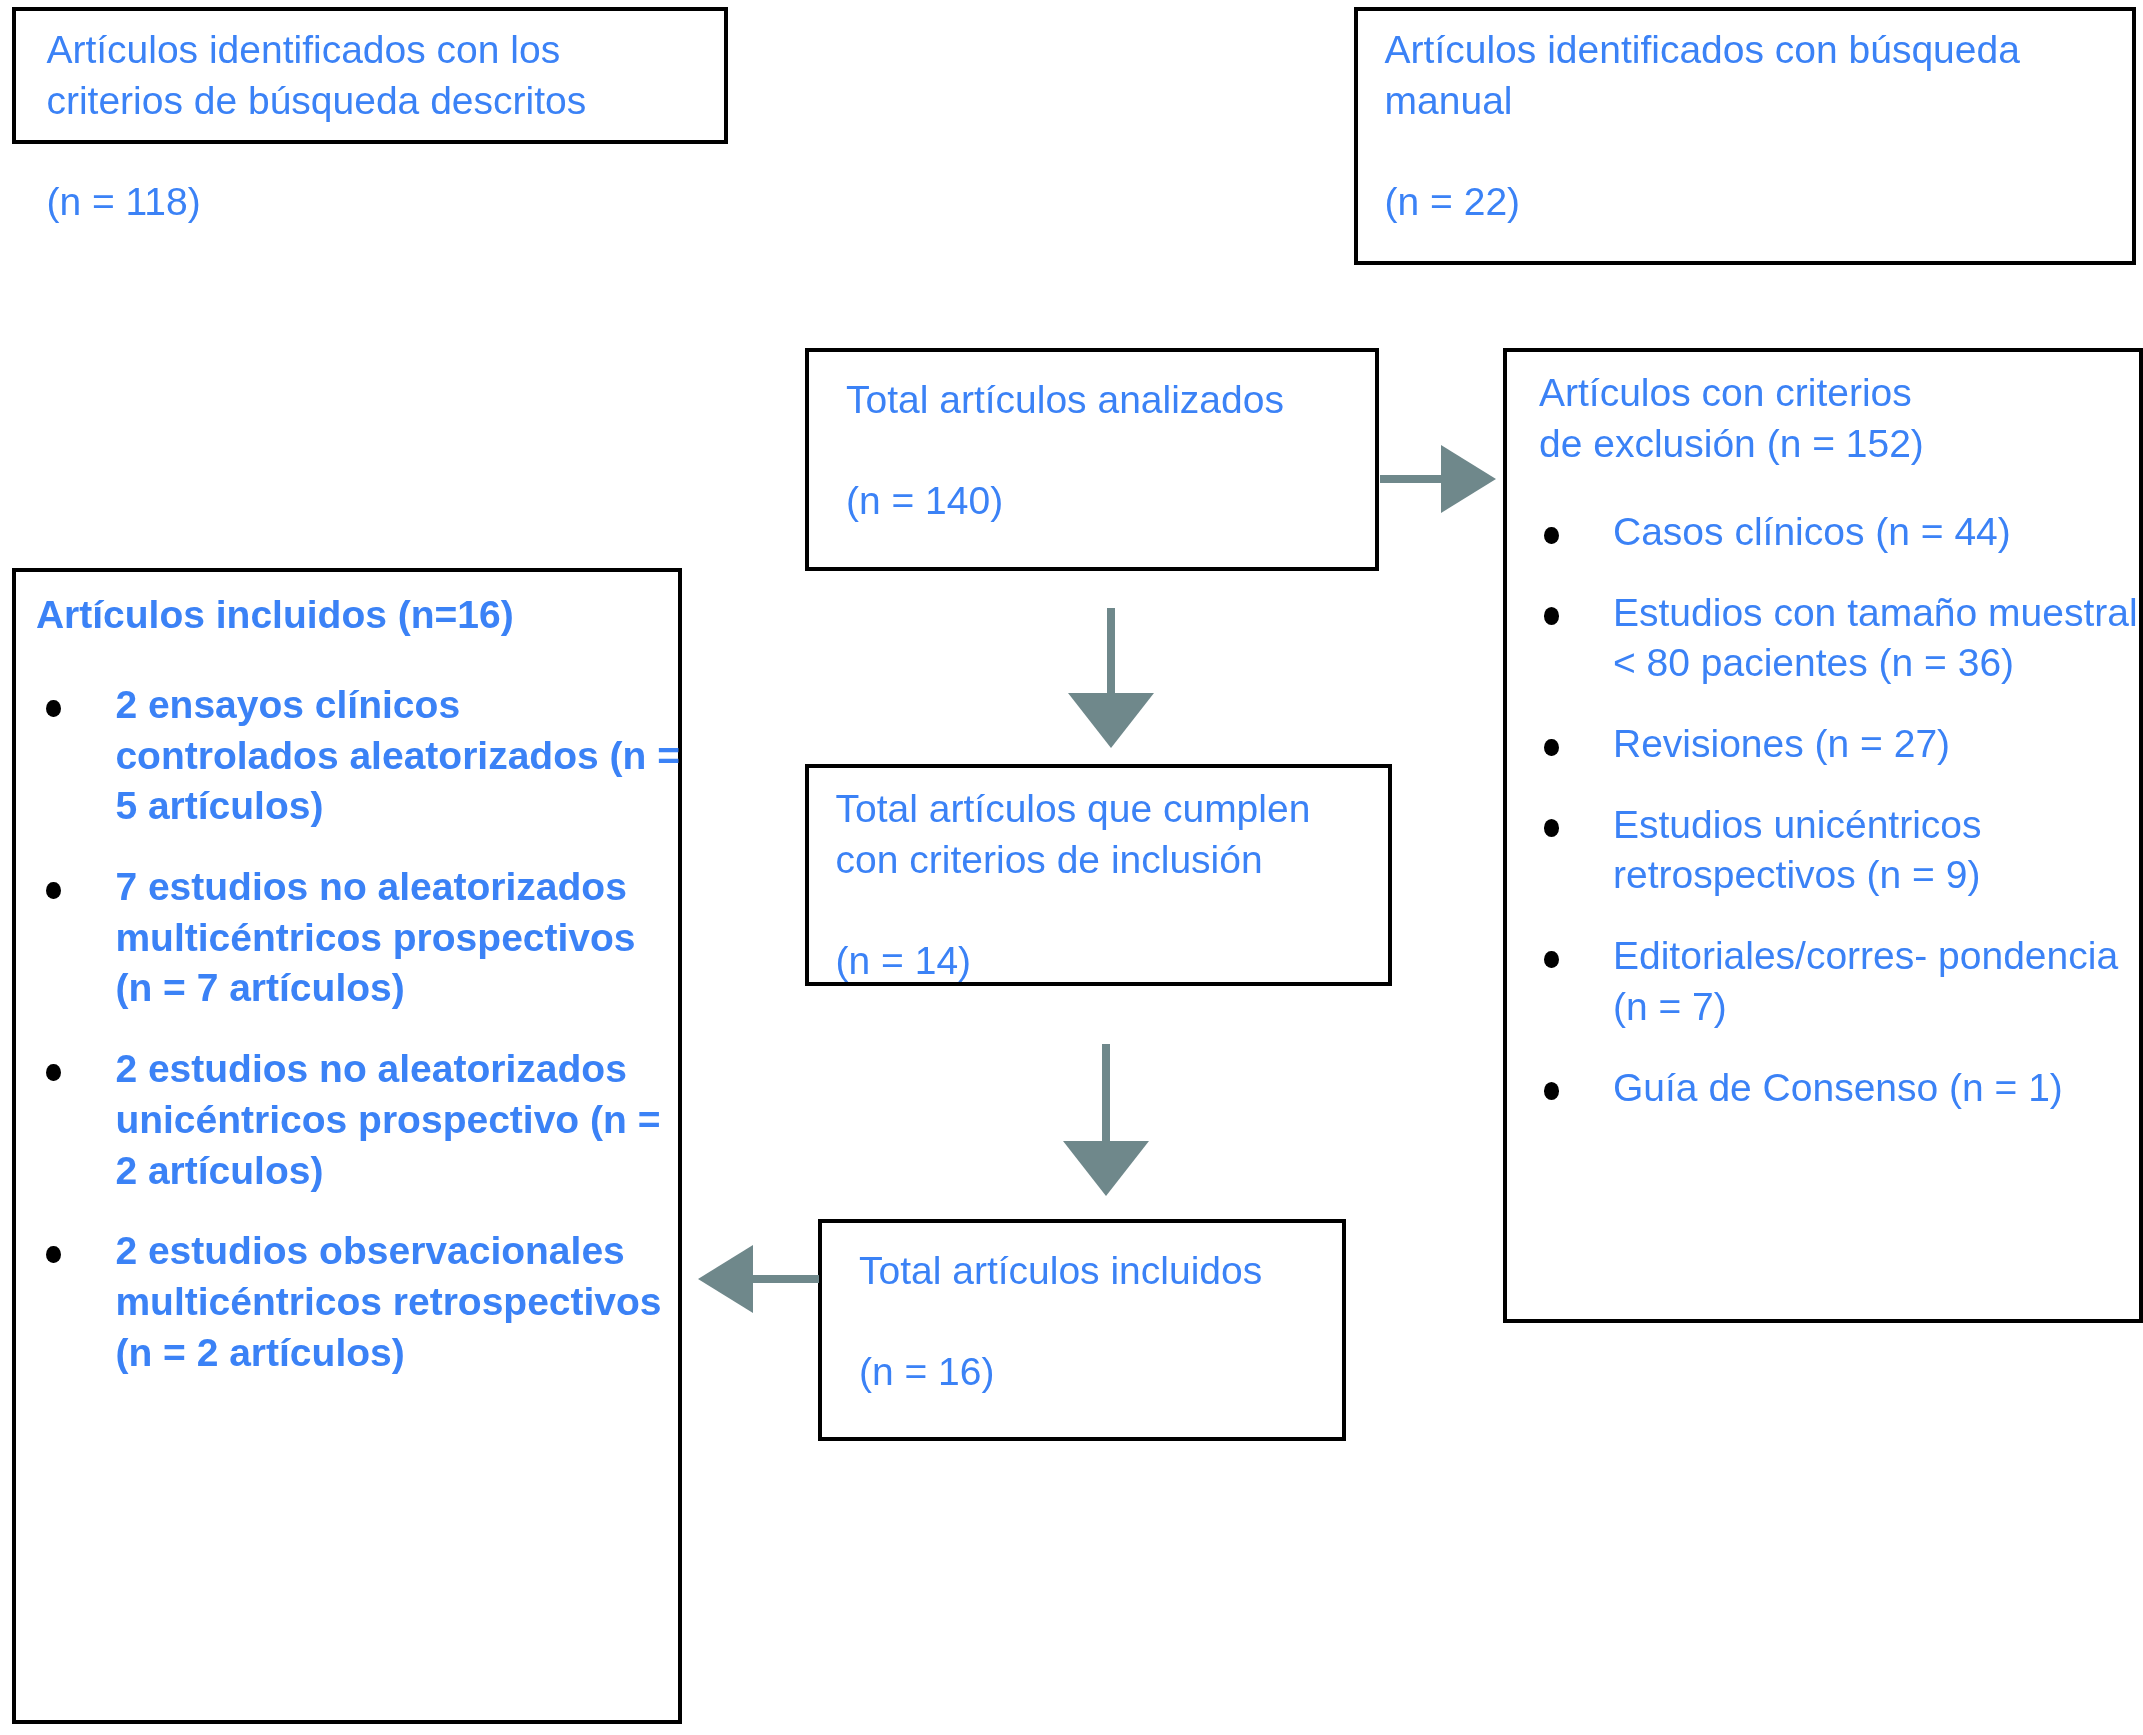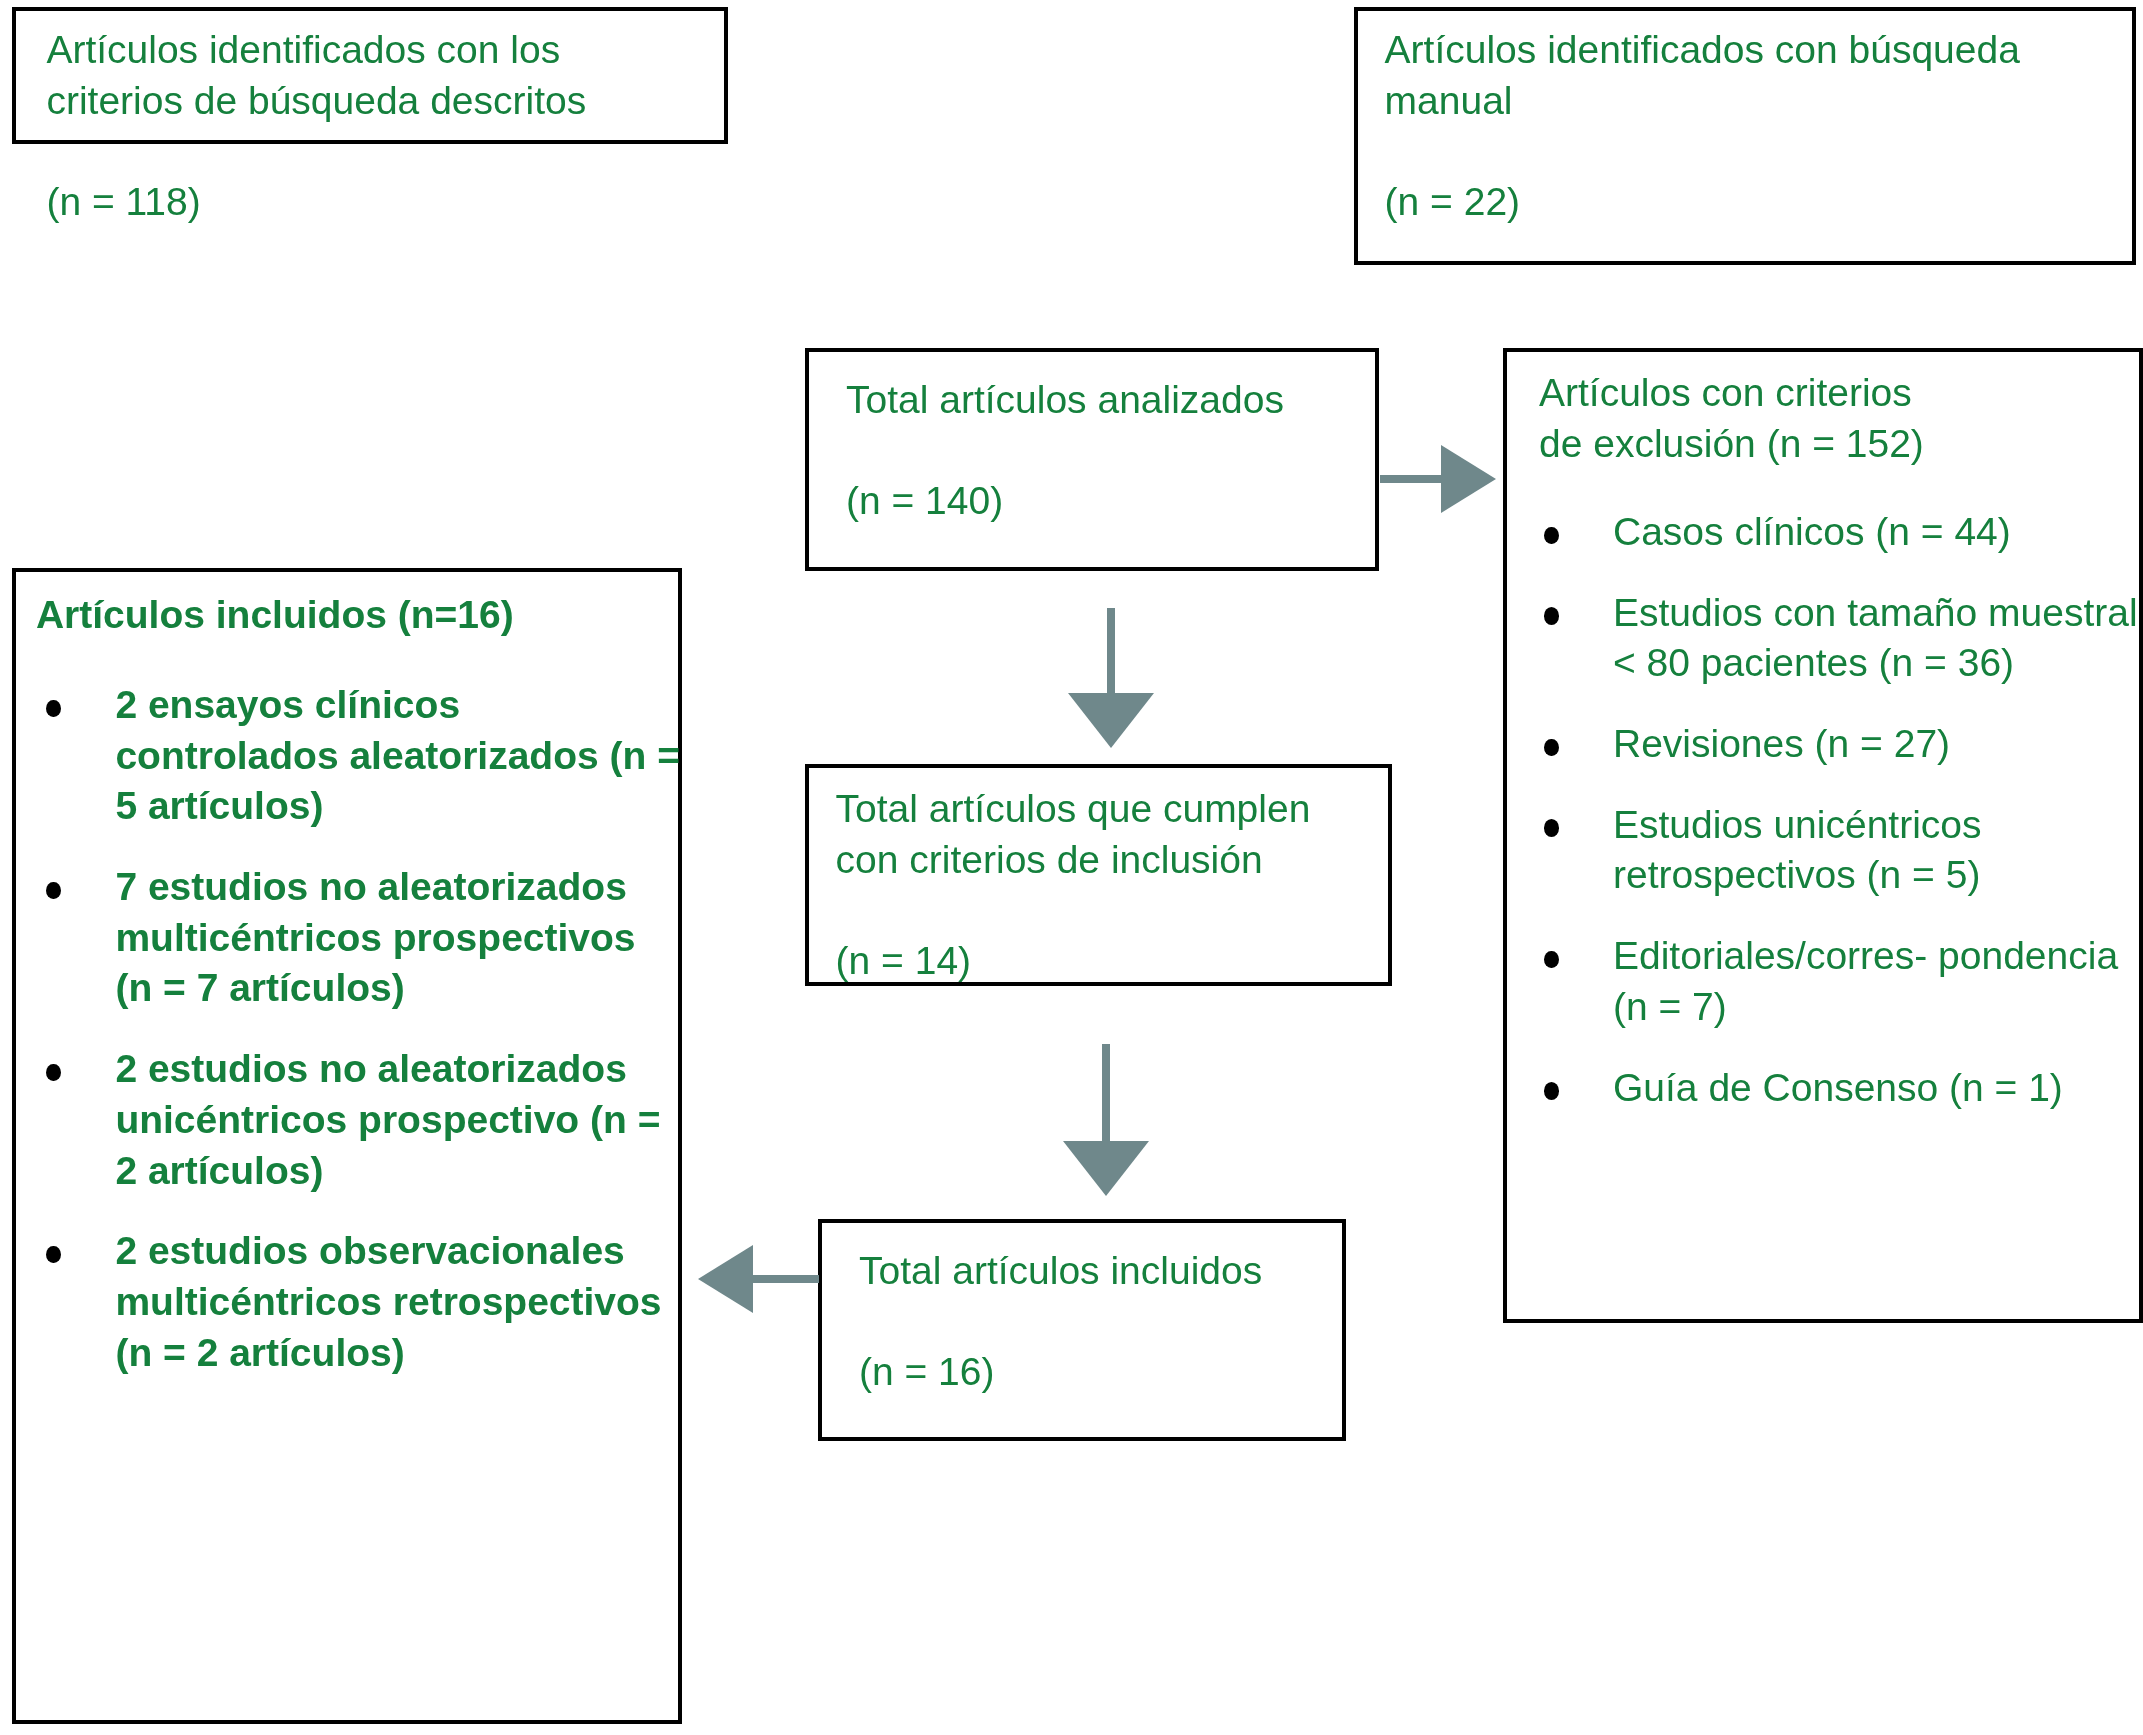--- a/index.html
+++ b/index.html
@@ -6,21 +6,21 @@
     margin: 0;
     padding: 0;
     background: #ffffff;
   }
   #canvas {
     position: relative;
     width: 2143px;
     height: 1735px;
     background: #ffffff;
     font-family: "Liberation Sans", sans-serif;
-    color: #15803d;
+    color: #3b82f6;
     overflow: hidden;
   }
   .box {
     position: absolute;
     border: 4.4px solid #000000;
     background: #ffffff;
     box-sizing: border-box;
   }
   .box-text {
     font-size: 39px;
@@ -123,21 +123,21 @@
 muestral &lt; 80
 pacientes (n = 36)</span>
       </li>
       <li>
         <span class="bullet-dot"></span>
         <span>Revisiones (n = 27)</span>
       </li>
       <li>
         <span class="bullet-dot"></span>
         <span>Estudios unicéntricos
-retrospectivos (n = 5)</span>
+retrospectivos (n = 9)</span>
       </li>
       <li>
         <span class="bullet-dot"></span>
         <span>Editoriales/corres-
 pondencia (n = 7)</span>
       </li>
       <li>
         <span class="bullet-dot"></span>
         <span>Guía de Consenso
 (n = 1)</span>

